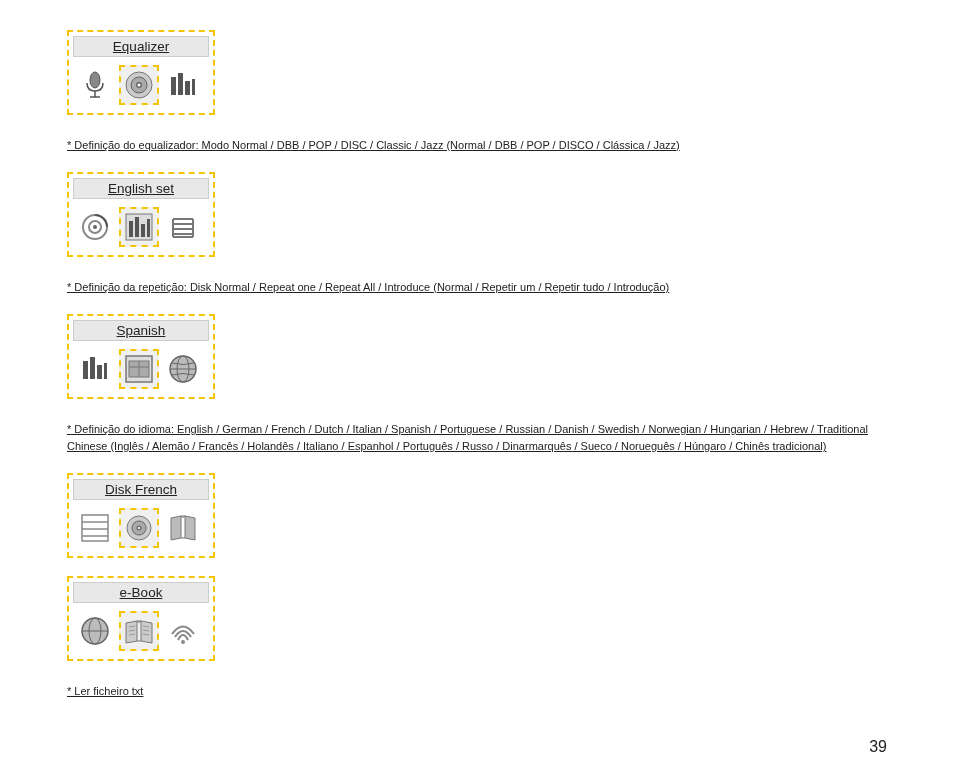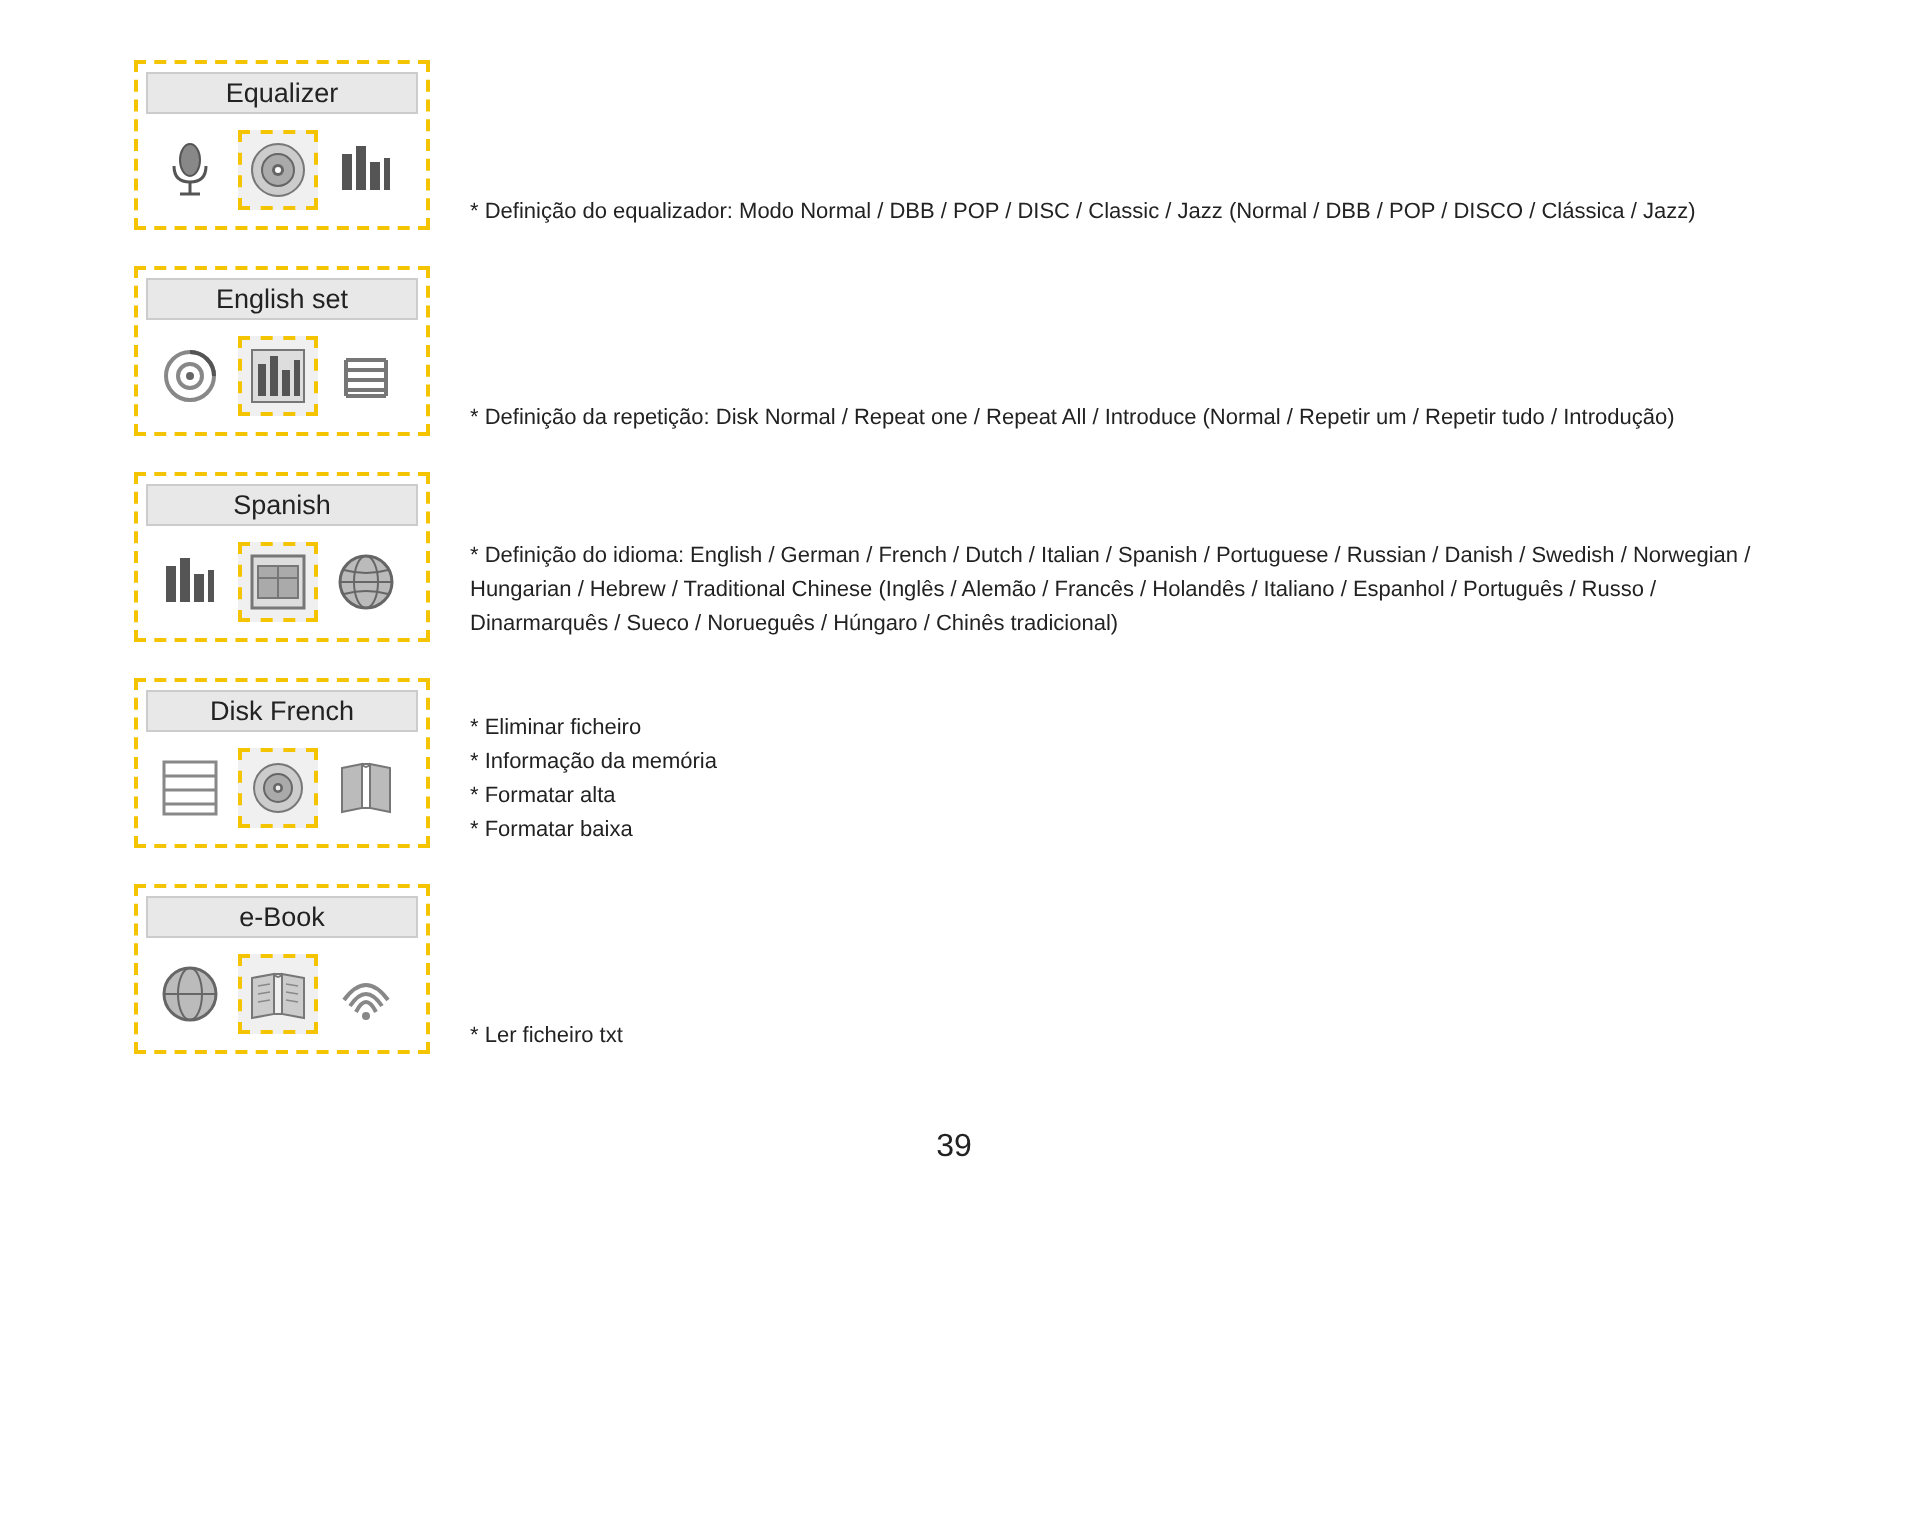--- a/index.html
+++ b/index.html
@@ -18,22 +18,24 @@
 
     .page-content {
       width: 820px;
       display: flex;
       flex-direction: column;
       gap: 18px;
     }
 
     .row {
       display: flex;
-      align-items: flex-end;
+      flex-direction: column;
+      align-items: flex-start;
       gap: 20px;
+      text-decoration: underline;
     }
 
     
     .feature-box {
       width: 148px;
       min-width: 148px;
       border: 2px dashed #f5c400;
       padding: 4px;
       display: flex;
       flex-direction: column;
@@ -82,21 +84,21 @@
     
     .description {
       flex: 1;
       font-size: 11px;
       line-height: 1.55;
       padding-top: 2px;
     }
 
     
     .page-number {
-      text-align: center;
+      text-align: right;
       font-size: 16px;
       margin-top: 20px;
       color: #222;
     }
 
     
     .svg-icon {
       width: 32px;
       height: 32px;
     }
@@ -246,26 +248,20 @@
         <div class="icon-cell no-border">
           <svg class="svg-icon" viewBox="0 0 32 32">
             <path d="M4 6 L14 4 L14 26 L4 28 Z" fill="#bbb" stroke="#777" stroke-width="1"></path>
             <path d="M28 6 L18 4 L18 26 L28 28 Z" fill="#bbb" stroke="#777" stroke-width="1"></path>
             <line x1="14" y1="4" x2="18" y2="4" stroke="#777" stroke-width="1"></line>
             <line x1="14" y1="26" x2="18" y2="26" stroke="#777" stroke-width="1"></line>
             <path d="M14 4 Q16 7 18 4" fill="none" stroke="#777" stroke-width="1"></path>
           </svg>
         </div>
       </div>
-    </div>
-    <div class="description">
-      <div>* Eliminar ficheiro</div>
-      <div>* Informação da memória</div>
-      <div>* Formatar alta</div>
-      <div>* Formatar baixa</div>
     </div>
   </div>
 
   <div class="row">
     <div class="feature-box">
       <div class="feature-label">e-Book</div>
       <div class="feature-icons">
 
         <div class="icon-cell no-border">
           <svg class="svg-icon" viewBox="0 0 32 32">

